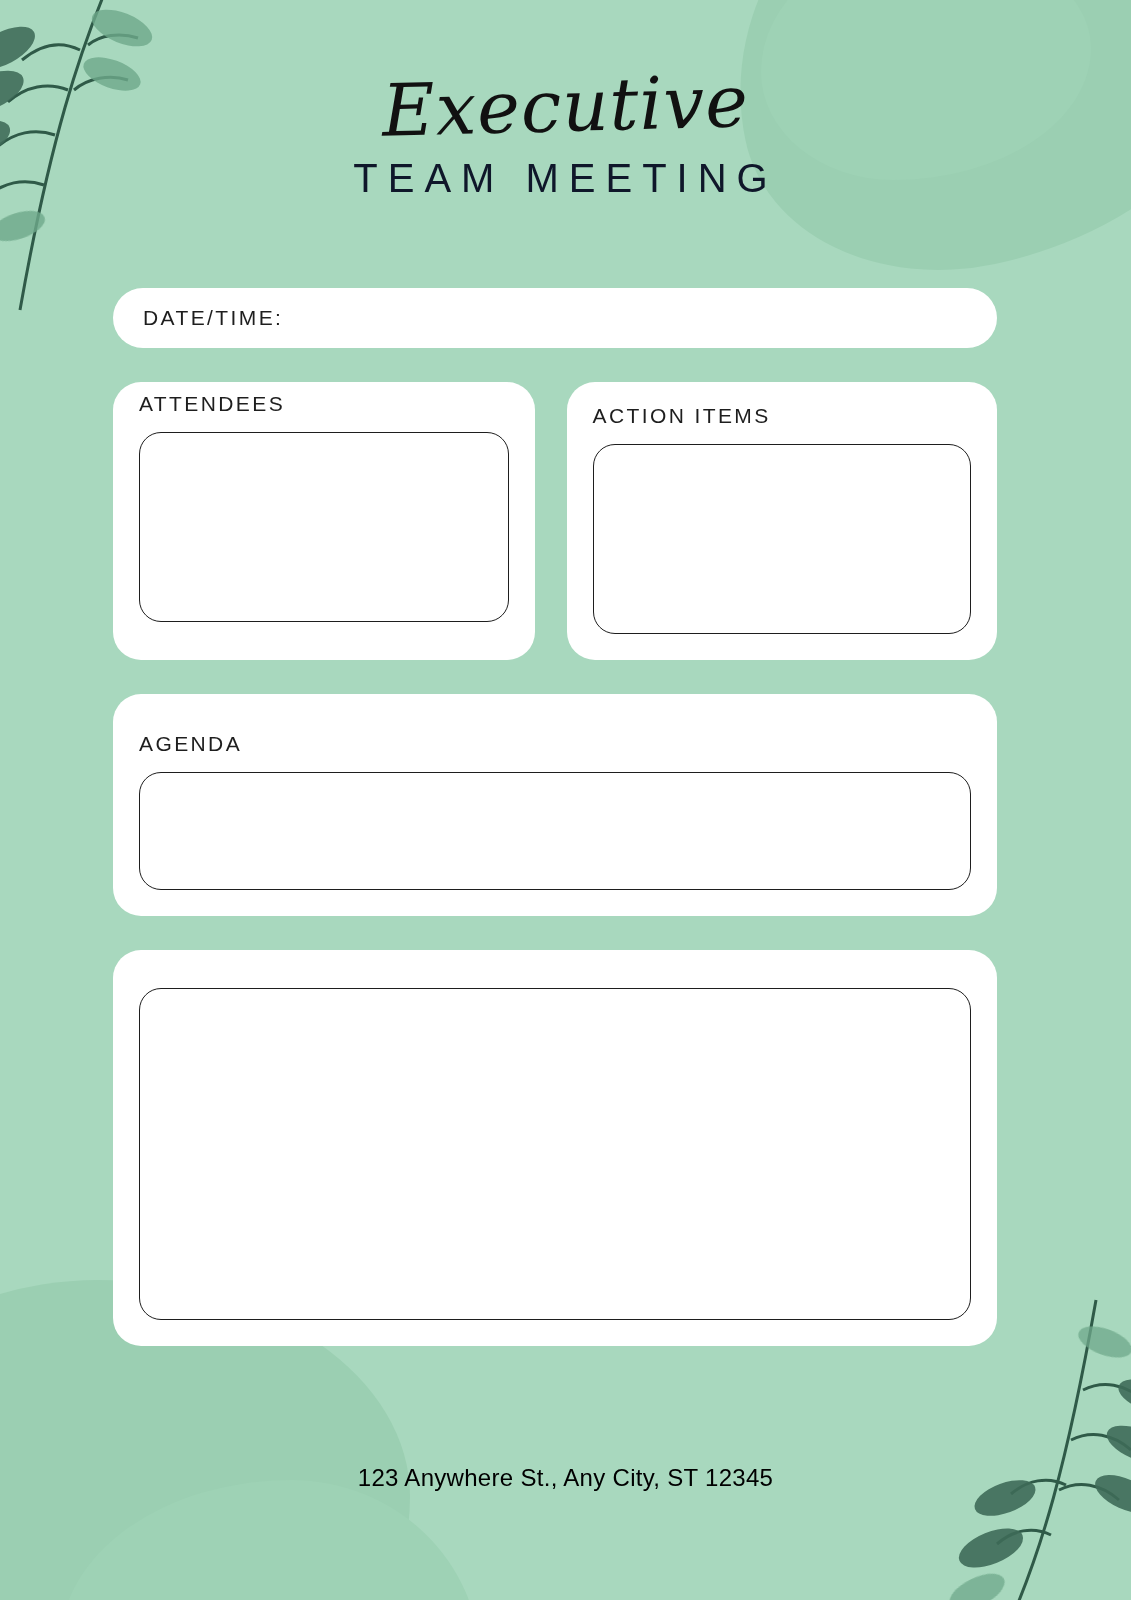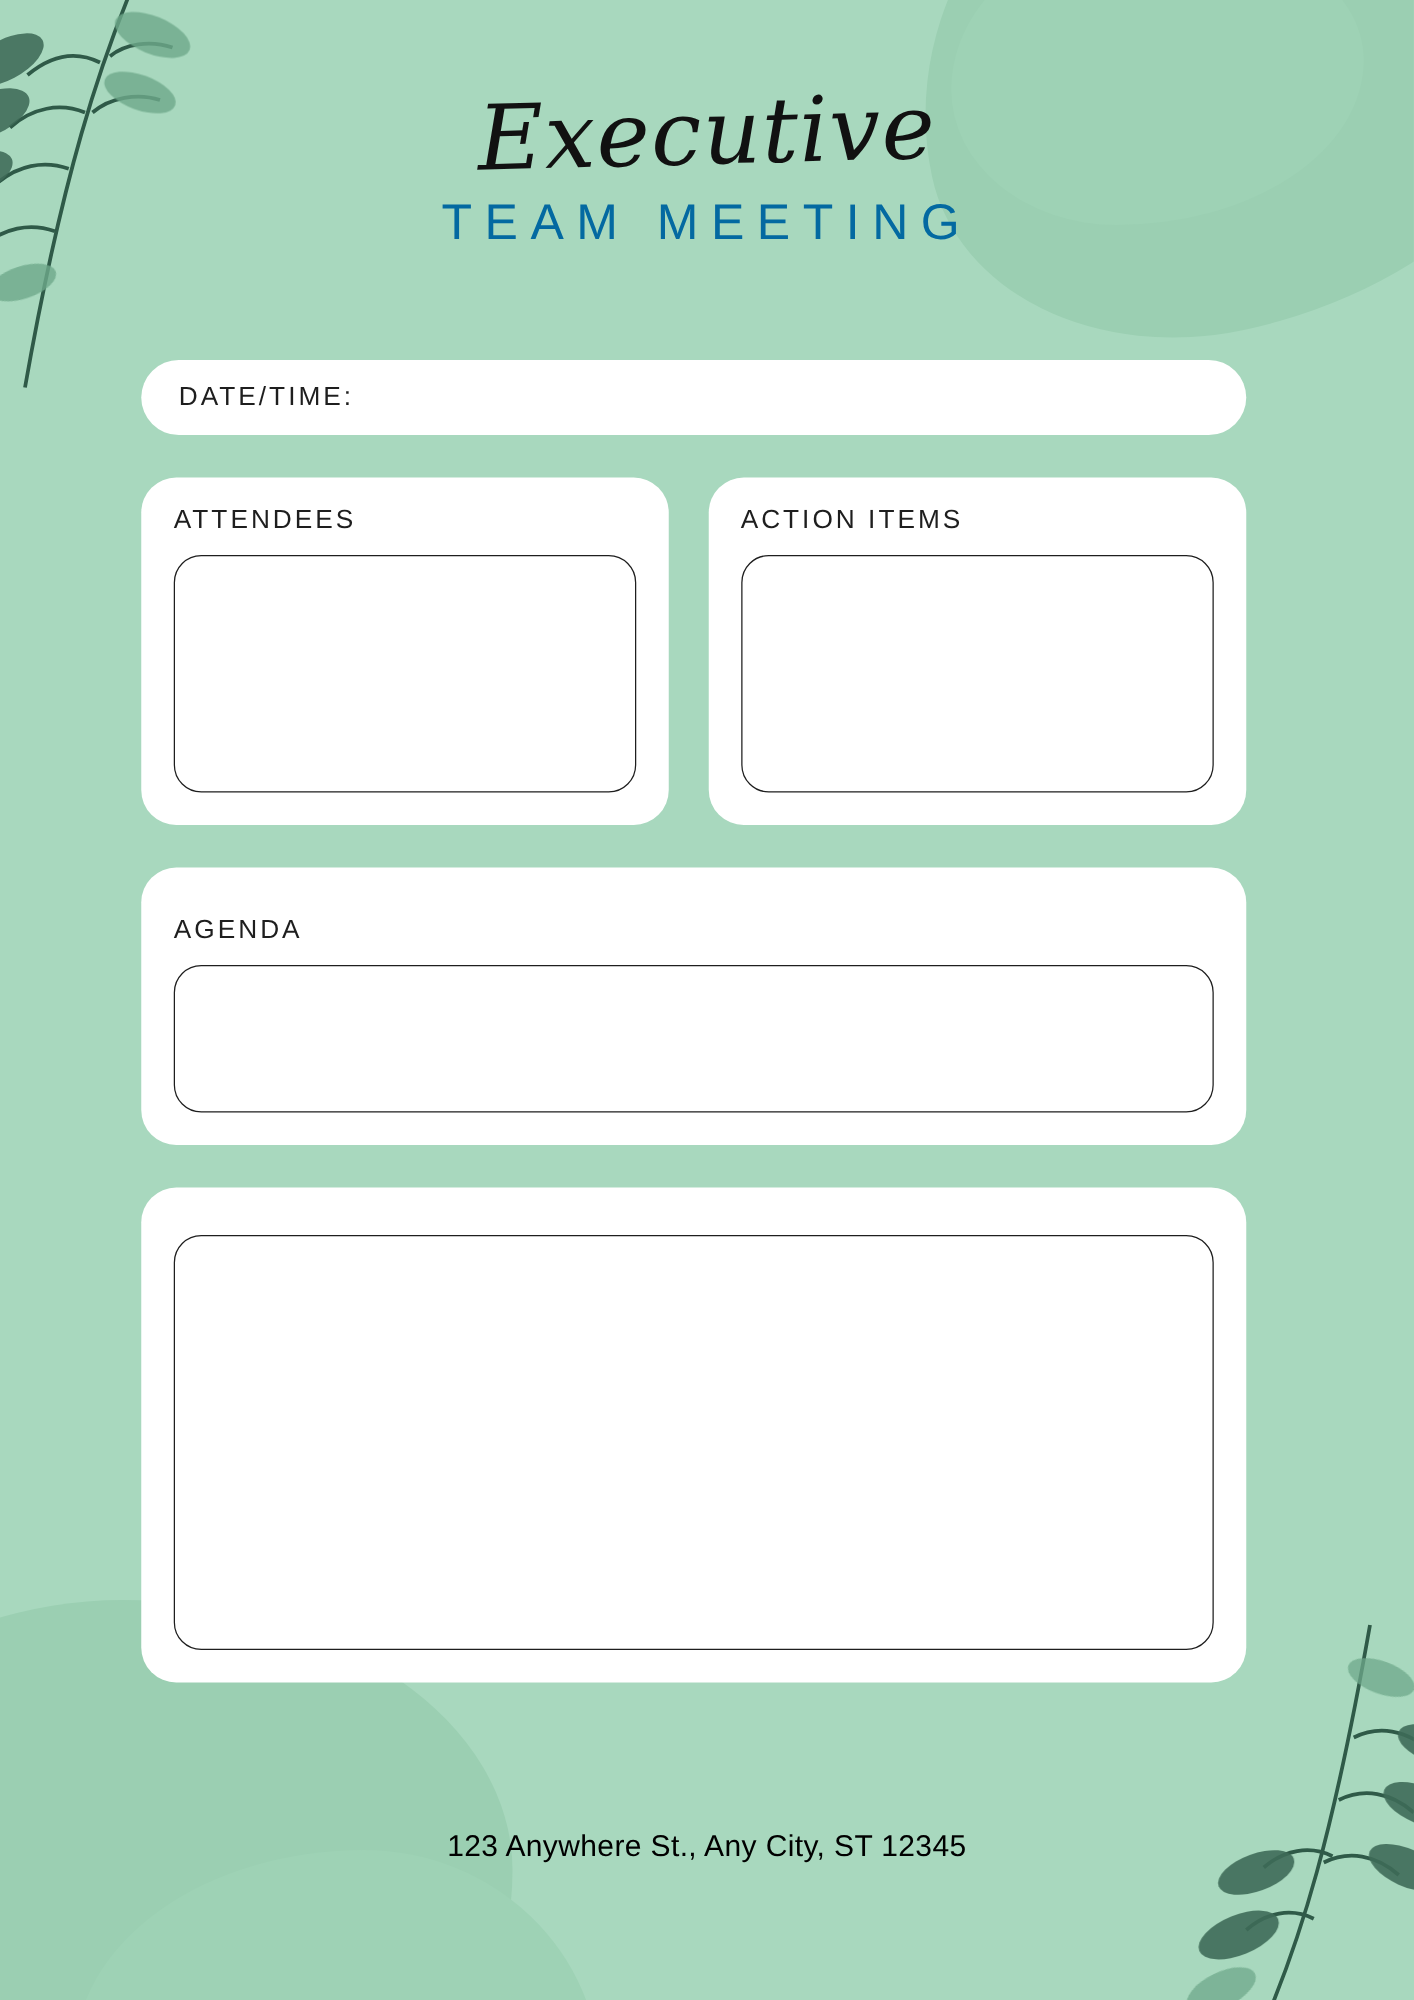--- a/index.html
+++ b/index.html
@@ -93,21 +93,21 @@
     color: #111;
     letter-spacing: 1px;
     transform: rotate(-1.5deg);
     display: inline-block;
   }
   .block-title {
     margin-top: 14px;
     font-family: "Liberation Sans", sans-serif;
     font-size: 40px;
     letter-spacing: 10px;
-    color: #0369a1;
+    color: #0f172a;
     font-weight: 400;
   }
 
   
   .form-area {
     position: absolute;
     top: 288px;
     left: 113px;
     width: 884px;
   }
@@ -143,21 +143,21 @@
   }
 
   
   .row-two {
     display: flex;
     gap: 32px;
     margin-top: 34px;
   }
   .col-attendees {
     width: 422px;
-    padding: 22px 26px 26px 26px;
+    padding: 10px 26px 26px 26px;
   }
   .col-actions {
     width: 431px;
     padding: 22px 26px 26px 26px;
   }
   .box-attendees { height: 190px; margin-top: 16px; }
   .box-actions   { height: 190px; margin-top: 16px; }
 
   .agenda-card {
     margin-top: 34px;

